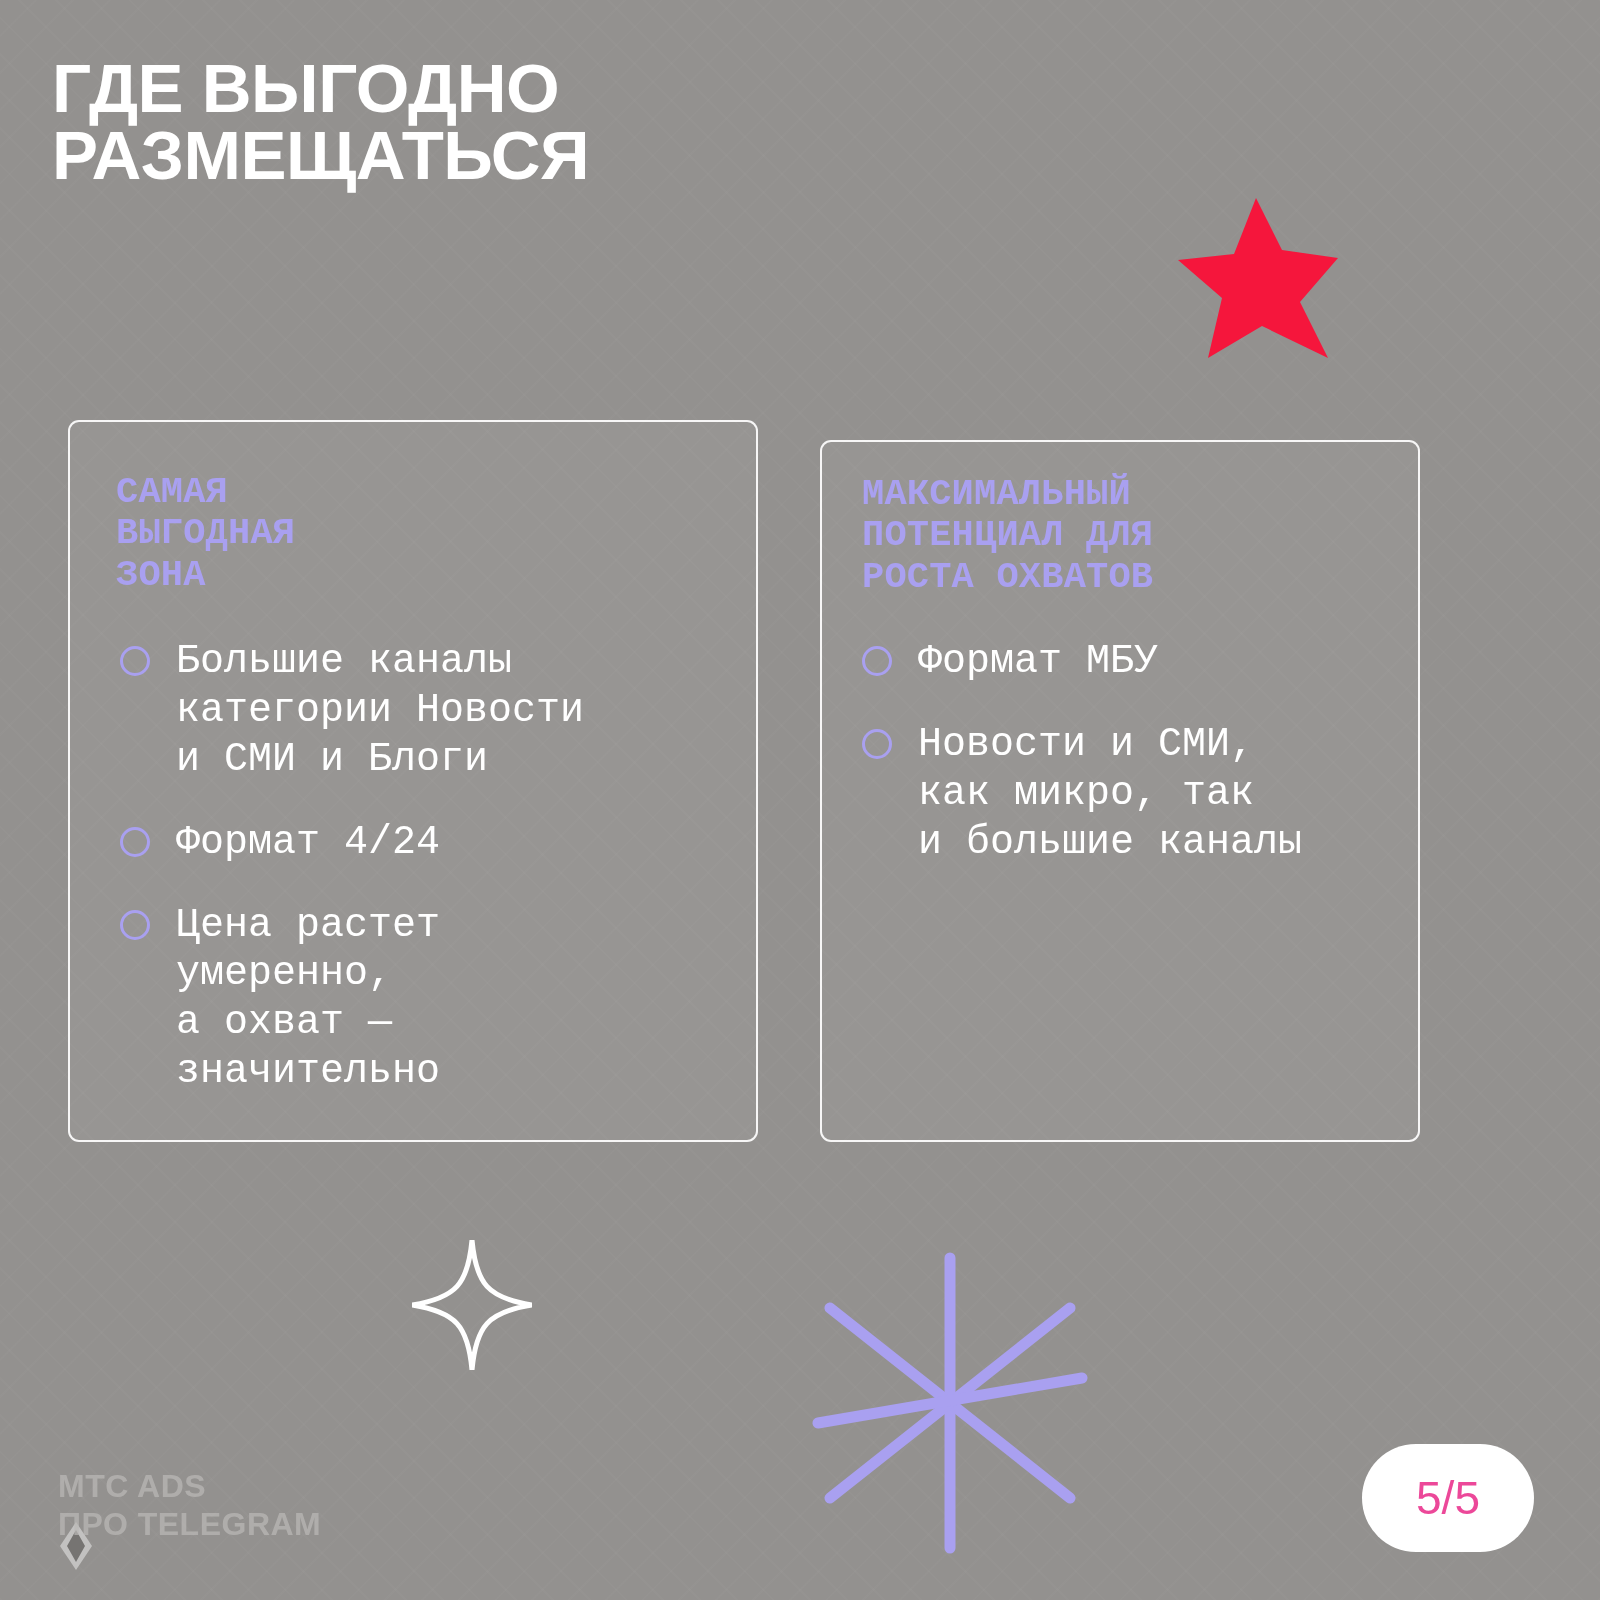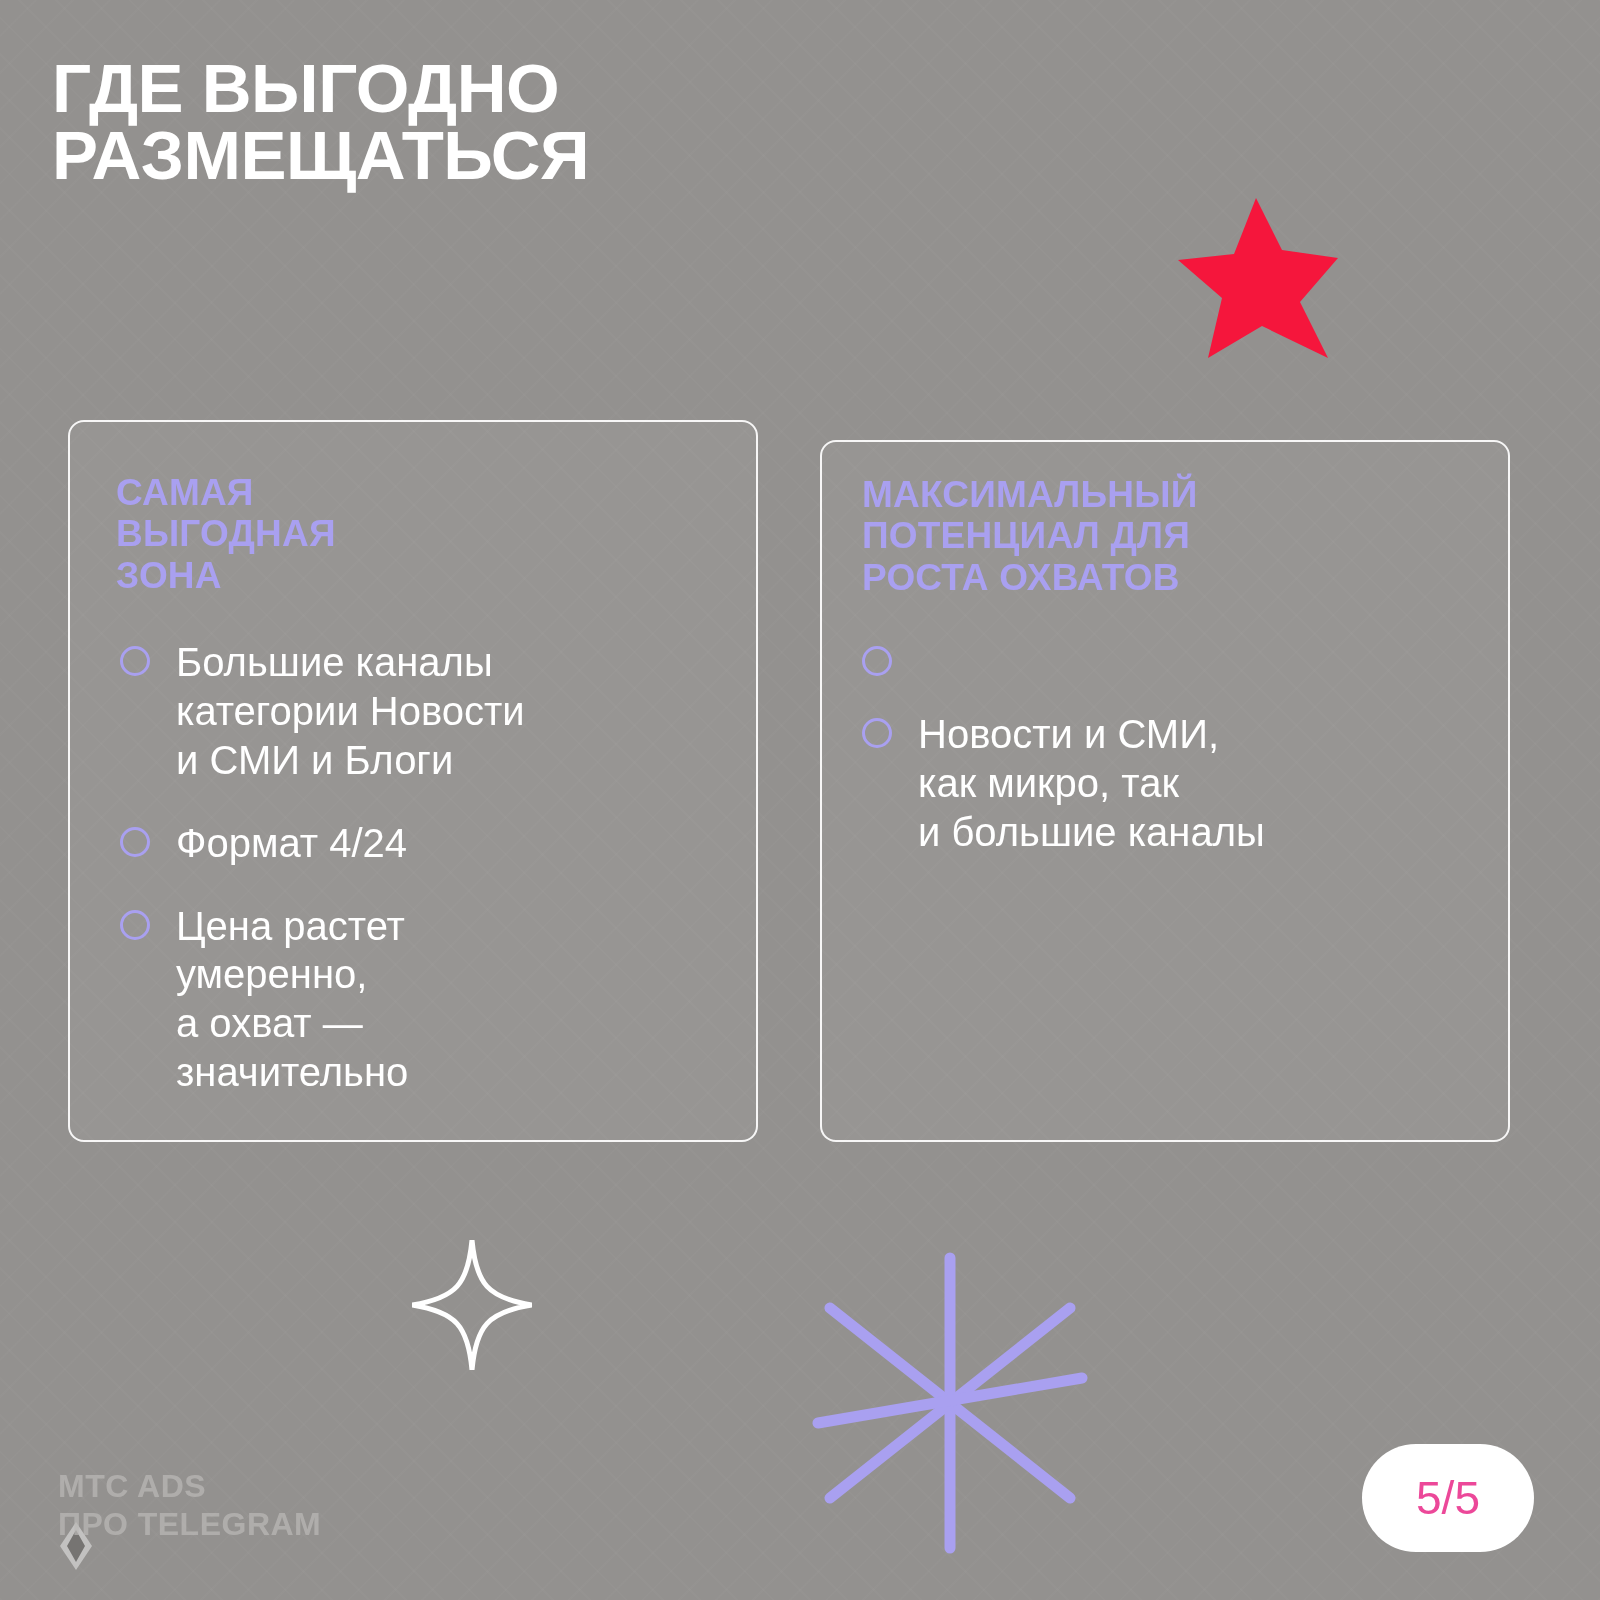--- a/index.html
+++ b/index.html
@@ -52,34 +52,35 @@
     left: 1178px;
     top: 198px;
     width: 160px;
     height: 160px;
   }
 
   
   .card {
     position: absolute;
     border: 2px solid rgba(255,255,255,0.92);
-    border-radius: 16px;
+    border-radius: 11px;
     background: rgba(255,255,255,0.045);
     box-sizing: border-box;
+    font-family: Liberation Mono, monospace;
   }
   #card-left {
     left: 68px;
     top: 420px;
     width: 690px;
     height: 722px;
   }
   #card-right {
     left: 820px;
     top: 440px;
-    width: 690px;
+    width: 600px;
     height: 702px;
   }
 
   .card-heading {
     color: #a9a0f0;
     font-size: 37px;
     font-weight: 700;
     line-height: 1.12;
     text-transform: uppercase;
     letter-spacing: 0.2px;
@@ -227,20 +228,21 @@
     </ul>
   </div>
 
   <div class="card" id="card-right">
     <div class="card-heading">МАКСИМАЛЬНЫЙ
 ПОТЕНЦИАЛ ДЛЯ
 РОСТА ОХВАТОВ</div>
     <ul class="bullets">
       <li class="bullet">
         <span class="bullet-marker"></span>
+        <span class="bullet-text">Формат МБУ</span>
       </li>
       <li class="bullet">
         <span class="bullet-marker"></span>
         <span class="bullet-text">Новости и СМИ,
 как микро, так
 и большие каналы</span>
       </li>
     </ul>
   </div>
 

